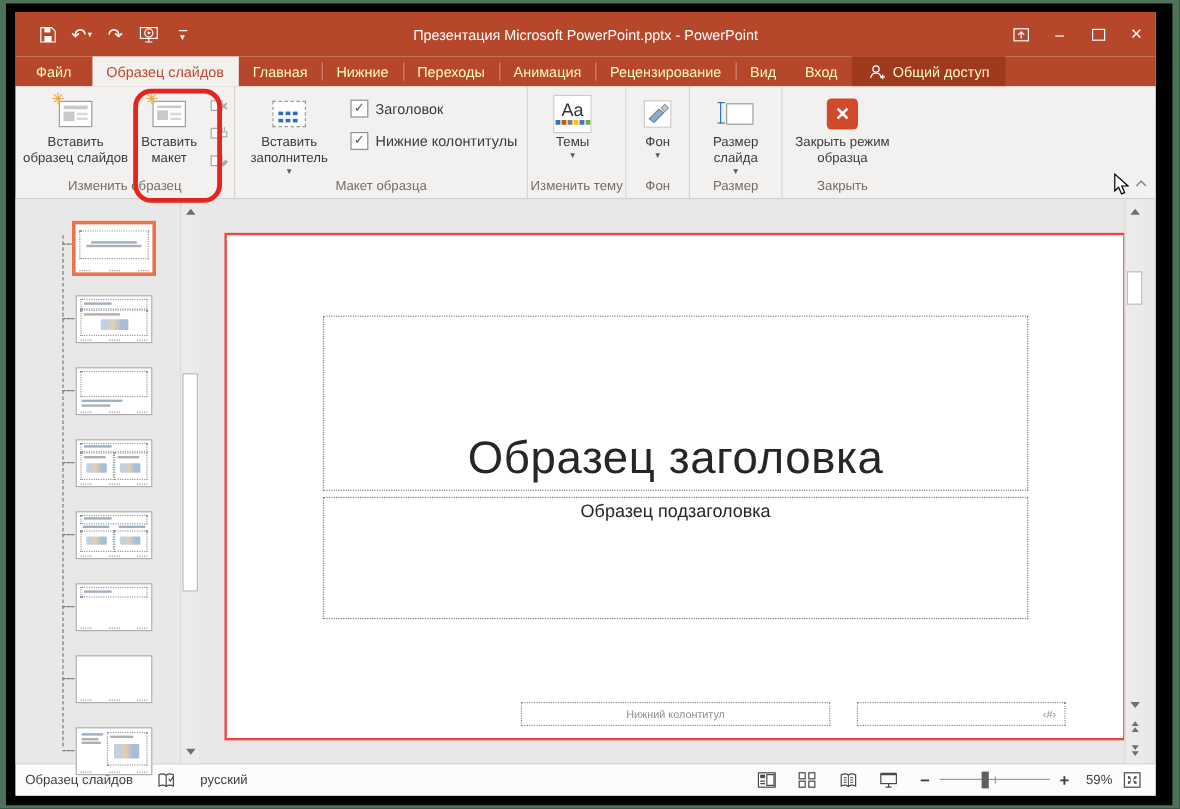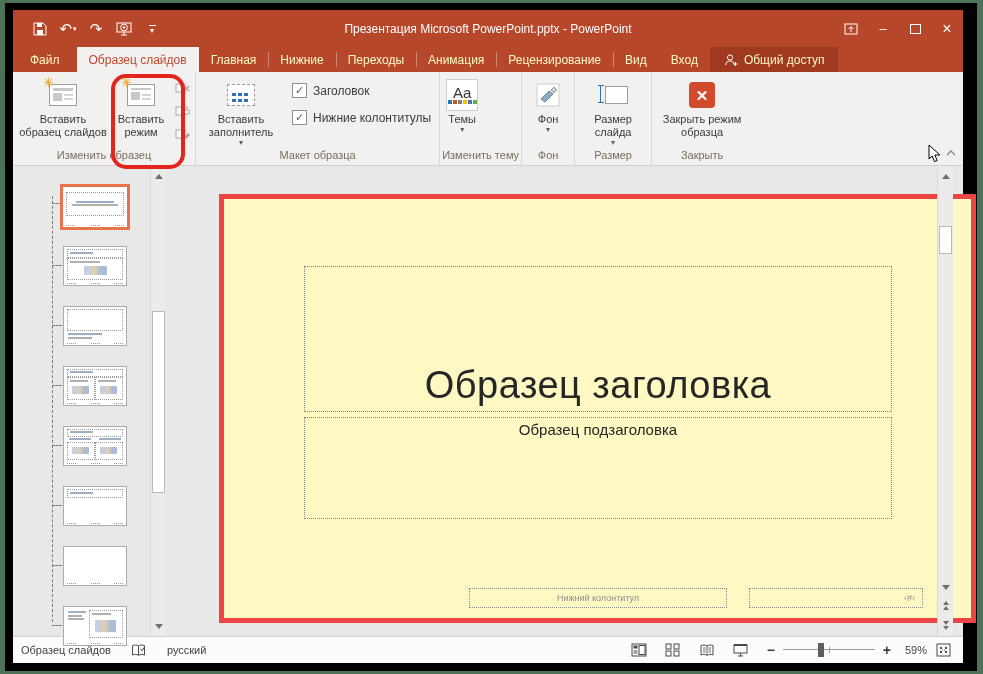--- a/index.html
+++ b/index.html
@@ -110,21 +110,21 @@
   .tri{width:0;height:0;border-left:4px solid transparent;border-right:4px solid transparent;}
   .tri.up{border-bottom:5px solid #6f6f6f;}
   .tri.down{border-top:5px solid #6f6f6f;}
   .dbl{display:flex;flex-direction:column;gap:1px;align-items:center;}
   .dbl .tri{border-left-width:3px;border-right-width:3px;}
   .dbl .tri.up{border-bottom-width:4px;}
   .dbl .tri.down{border-top-width:4px;}
   .sthumb{position:absolute;left:1px;width:13px;background:#fff;border:1px solid #B9B9B9;box-sizing:border-box;}
 
   .canvas{flex:1;position:relative;}
-  .slide{position:absolute;left:21px;top:28px;width:747px;height:419px;background:#fef9c3;border:5px solid #ef4444;margin-left:32px;}
+  .slide{position:absolute;left:21px;top:28px;width:747px;height:419px;background:#ffffff;border:2px solid #ef4444;}
   .ph-title{position:absolute;left:80px;top:67px;width:586px;height:144px;border:1px dotted #7f7f7f;
     display:flex;align-items:flex-end;justify-content:center;}
   .ph-title span{font-size:38px;font-weight:300;color:#262626;line-height:44px;padding-bottom:4px;letter-spacing:.5px;}
   .ph-sub{position:absolute;left:80px;top:218px;width:586px;height:100px;border:1px dotted #7f7f7f;
     display:flex;align-items:flex-start;justify-content:center;}
   .ph-sub span{font-size:15px;color:#262626;padding-top:3px;}
   .ph-foot{position:absolute;top:389px;height:20px;border:1px dotted #8a8a8a;display:flex;align-items:center;
     font-size:9px;color:#8f8f8f;box-sizing:border-box;}
   .ph-date{left:50px;width:173px;padding-left:7px;}
   .ph-footer{left:245px;width:258px;justify-content:center;}
@@ -249,21 +249,21 @@
         <button class="bigbtn" style="width:60px;">
           <span class="bicon">
             <span class="doc">
                 <span class="hl" style="height:2px;"></span>
                 <span class="blk" style="top:7px;"></span>
                 <span class="ln1"></span>
                 <span class="ln2"></span>
                 <span class="star">✳</span>
               </span>
           </span>
-          <span>Вставить режим</span>
+          <span>Вставить макет</span>
         </button>
         <div class="toolcol">
           <button class="tbtn">
             <svg width="15" height="13" viewBox="0 0 15 13">
                 <rect x="1" y="2" width="9" height="8" fill="#fff" stroke="#8f8f8f"></rect>
                 <path d="M9 4l5 5M14 4l-5 5" stroke="#8f8f8f" stroke-width="1.4"></path>
               </svg>
           </button>
           <button class="tbtn">
             <svg width="15" height="13" viewBox="0 0 15 13">
@@ -302,21 +302,21 @@
           <label class="chk">
             <span class="box">✓</span>
             <span>Нижние колонтитулы</span>
           </label>
         </div>
       </div>
       <div class="glabel">Макет образца</div>
     </div>
 
     <div class="rgroup">
-      <div class="gbody" style="justify-content:flex-start;width:70px;">
+      <div class="gbody" style="justify-content:center;width:70px;">
         <button class="bigbtn">
           <span class="bicon">
             <span class="themesicon">Aa<span class="dots">
                   <i style="background:#2E75B6"></i>
                   <i style="background:#C55A11"></i>
                   <i style="background:#7F7F7F"></i>
                   <i style="background:#FFC000"></i>
                   <i style="background:#4472C4"></i>
                   <i style="background:#70AD47"></i>
                 </span></span>

